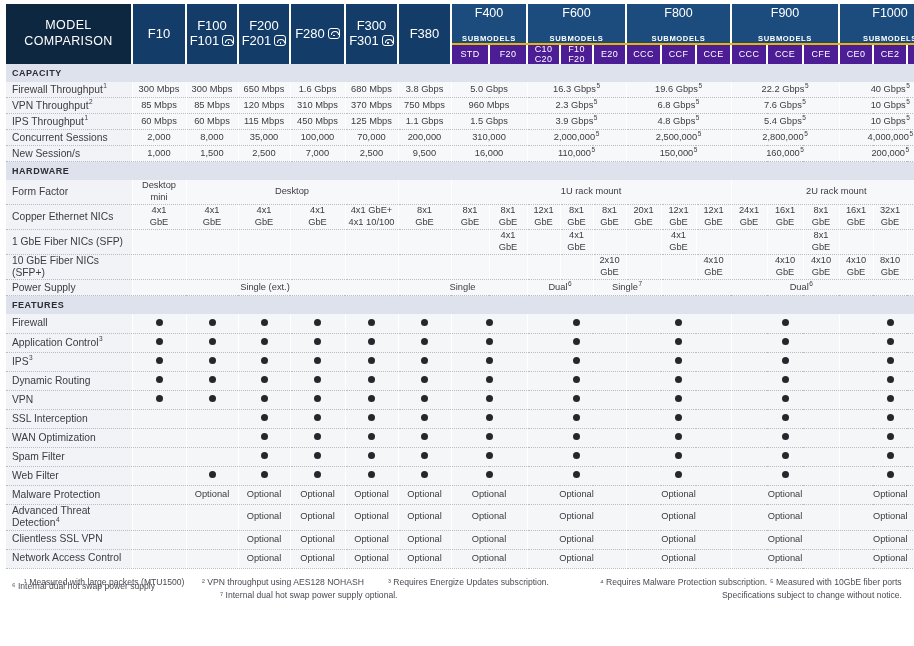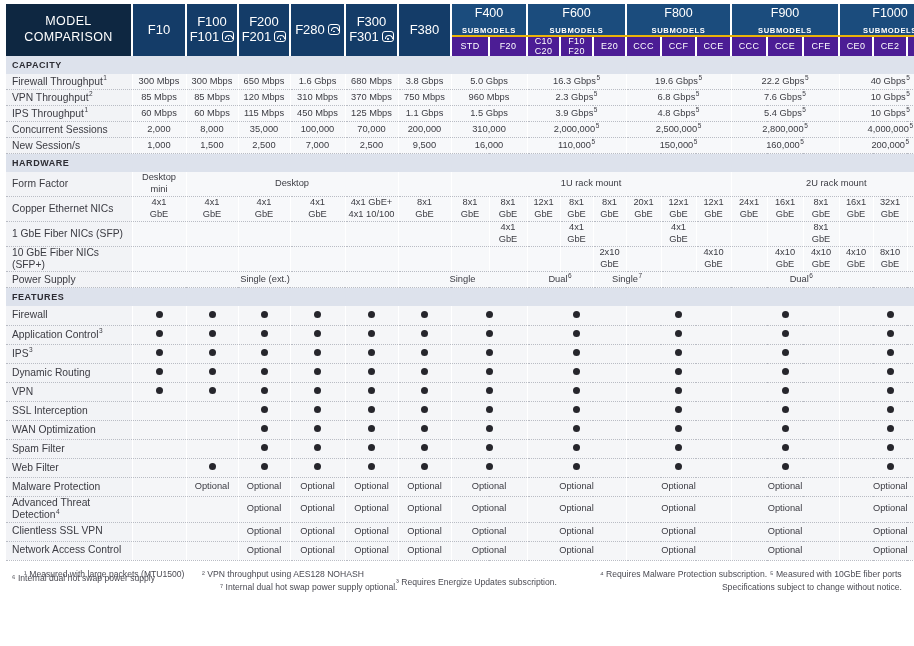--- a/index.html
+++ b/index.html
@@ -57,21 +57,21 @@
     font-size: 12.5px;
     line-height: 1.1;
     border-bottom: 2px solid #eab308;
     padding-top: 3px;
   }
   thead th.hdr-group .grp-sub {
     display: block;
     font-size: 7.6px;
     letter-spacing: .6px;
     font-weight: bold;
-    margin-top: 6px;
+    margin-top: 14px;
   }
   thead th.hdr-sub {
     background: #4c1d95;
     font-size: 9px;
     letter-spacing: .3px;
     line-height: 1.05;
   }
   .wifi-badge {
     display: inline-block;
     width: 12px; height: 11px;
@@ -158,21 +158,21 @@
     margin-top: 7px;
     font-size: 8.6px;
     color: #4a4a52;
     line-height: 1.45;
     position: relative;
     height: 30px;
   }
   .foot .fl { position: absolute; white-space: nowrap; }
   .foot .r1a { left: 6px;   top: 0; margin-left: 12px; }
   .foot .r1b { left: 196px; top: 0; }
-  .foot .r1c { left: 382px; top: 8px; margin-left: 8px; }
+  .foot .r1c { left: 382px; top: 0; }
   .foot .r1d { left: 594px; top: 0; text-align: center; }
   .foot .r1e { left: 764px; top: 0; }
   .foot .r2a { left: 6px;   top: 4px; }
   .foot .r2b { left: 178px; top: 13px; margin-left: 36px; }
   .foot .r2c { right: 6px;  top: 13px; }
 </style>
 </head>
 <body>
 
 <div id="sheet">

